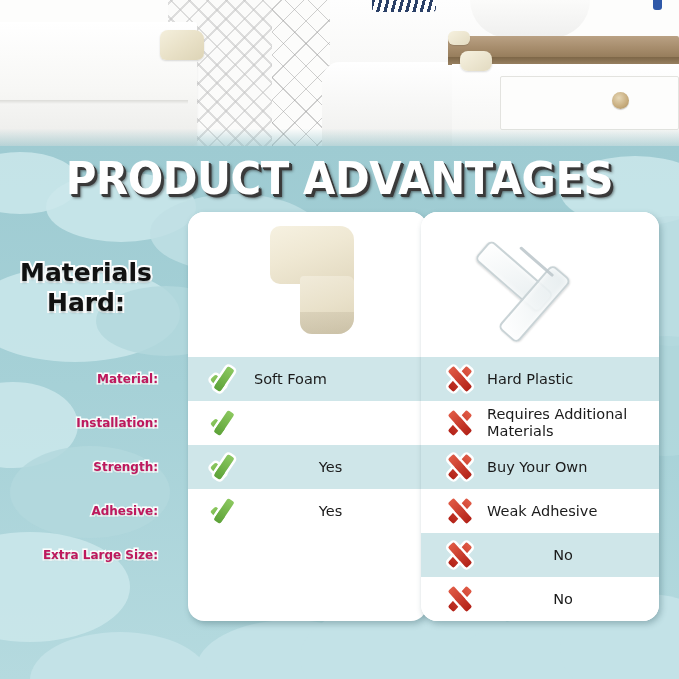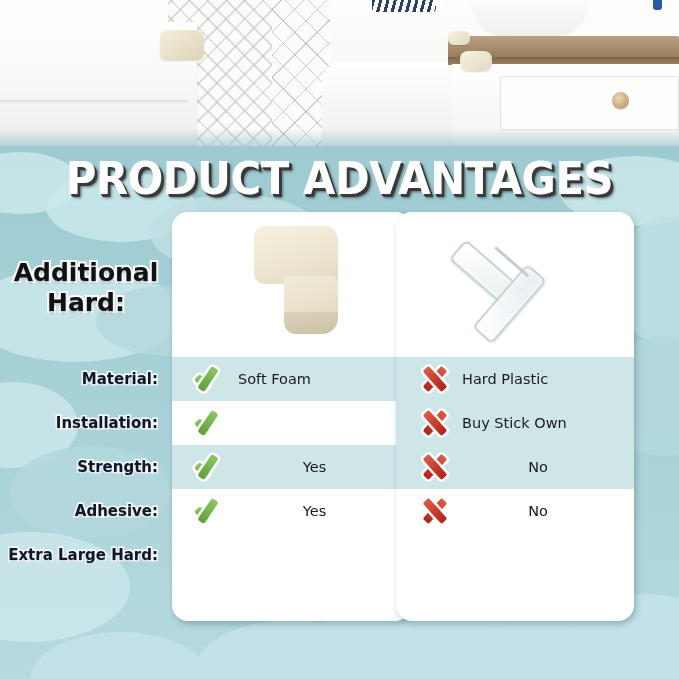--- a/index.html
+++ b/index.html
@@ -229,40 +229,40 @@
     height: 264px;
   }
   .row-label {
     height: 44px;
     display: flex;
     align-items: center;
     justify-content: flex-end;
     padding-right: 12px;
     font-family: "DejaVu Sans", sans-serif;
     font-weight: bold;
-    font-size: 15px;
-    color: #0f172a;
+    font-size: 12px;
+    color: #be185d;
     -webkit-text-stroke: 3px #ffffff;
     paint-order: stroke fill;
     text-shadow: 0 1px 2px rgba(90,120,125,.40);
     white-space: nowrap;
   }
 
   
   .card {
     position: absolute;
     top: 212px;
     height: 409px;
     background: #ffffff;
     border-radius: 16px;
     overflow: hidden;
     box-shadow: 2px 3px 6px rgba(40,80,88,.33);
   }
-  #card-left  { left: 172px; width: 239px; }
-  #card-right { left: 396px; width: 238px; }
+  #card-left  { left: 188px; width: 239px; }
+  #card-right { left: 421px; width: 238px; }
 
   .card-photo {
     position: relative;
     height: 145px;
     background: #ffffff;
   }
 
   
   .foam-guard {
     position: absolute;
@@ -442,30 +442,30 @@
     <div class="bottom-cloud" style="left:196px; top:474px; width:190px; height:100px;"></div>
     <div class="bottom-cloud" style="left:300px; top:452px; width:230px; height:120px;"></div>
     <div class="bottom-cloud" style="left:452px; top:470px; width:200px; height:106px;"></div>
     <div class="bottom-cloud" style="left:560px; top:448px; width:170px; height:110px;"></div>
     <div class="bottom-cloud" style="left:30px;  top:486px; width:180px; height:96px;"></div>
   </div>
 
   <div id="title">PRODUCT ADVANTAGES</div>
 
   <div id="comparison-label">
-    <span>Additional</span><br>
+    <span>Materials</span><br>
     <span>Hard:</span>
   </div>
 
   <div id="row-labels">
     <div class="row-label">Material:</div>
     <div class="row-label">Installation:</div>
     <div class="row-label">Strength:</div>
     <div class="row-label">Adhesive:</div>
-    <div class="row-label">Extra Large Hard:</div>
+    <div class="row-label">Extra Large Size:</div>
   </div>
 
   <div class="card" id="card-left">
     <div class="card-photo">
       <div class="foam-guard">
         <div class="foam-top"></div>
         <div class="foam-leg"></div>
         <div class="foam-shade"></div>
       </div>
     </div>
@@ -518,42 +518,56 @@
     <div class="card-rows">
 
       <div class="data-row striped">
         <span class="mark">
           <i class="x-bar a"></i>
             <i class="x-bar b"></i>
         </span>
         <span class="cell-text">Hard Plastic</span>
       </div>
 
-
-      <div class="data-row striped">
+      <div class="data-row">
         <span class="mark">
           <i class="x-bar a"></i>
             <i class="x-bar b"></i>
         </span>
-        <span class="cell-text">Buy Stick Own</span>
-      </div>
-
+        <span class="cell-text">Requires Additional Materials</span>
+      </div>
 
       <div class="data-row striped">
         <span class="mark">
           <i class="x-bar a"></i>
             <i class="x-bar b"></i>
         </span>
-        <span class="cell-text centered">No</span>
+        <span class="cell-text">Buy Your Own</span>
       </div>
 
       <div class="data-row">
         <span class="mark">
           <i class="x-bar a"></i>
             <i class="x-bar b"></i>
         </span>
+        <span class="cell-text">Weak Adhesive</span>
+      </div>
+
+      <div class="data-row striped">
+        <span class="mark">
+          <i class="x-bar a"></i>
+            <i class="x-bar b"></i>
+        </span>
+        <span class="cell-text centered">No</span>
+      </div>
+
+      <div class="data-row">
+        <span class="mark">
+          <i class="x-bar a"></i>
+            <i class="x-bar b"></i>
+        </span>
         <span class="cell-text centered">No</span>
       </div>
 
     </div>
   </div>
 
 </div>
 
 </body></html>

